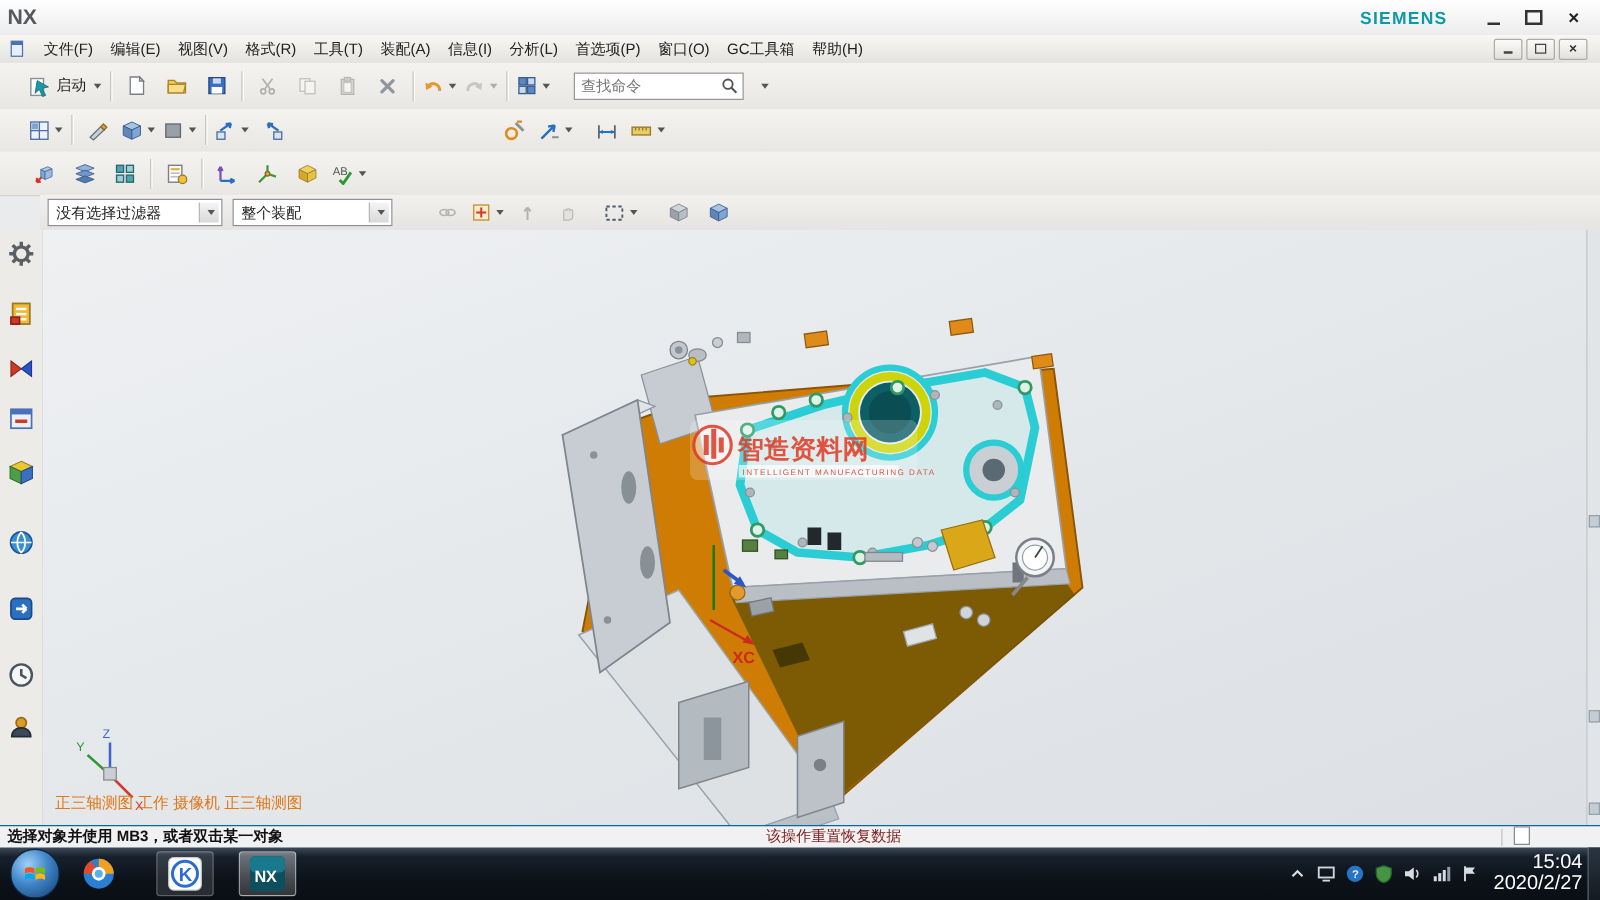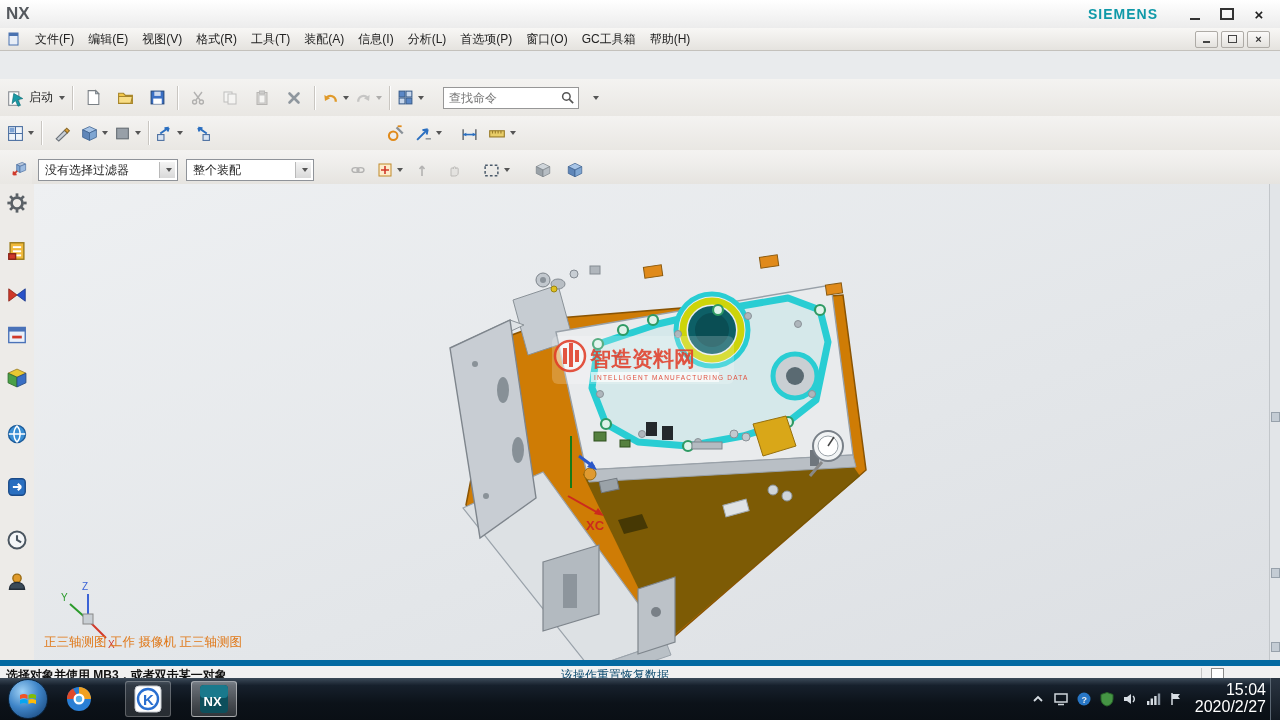--- a/index.html
+++ b/index.html
@@ -26,21 +26,21 @@
   .menuicon{width:16px;height:16px;margin:0 6px 0 2px;}
   .mitem{padding:2px 7px;cursor:pointer;white-space:nowrap;}
   .mdibtns{display:flex;gap:3px;margin-right:6px;}
   .mdib{width:21px;height:15px;background:linear-gradient(#fbfaf9,#e3e1dd);
     border:1px solid #aeaba6;border-radius:2px;display:flex;align-items:center;justify-content:center;}
   .g-min2{width:7px;border-bottom:2px solid #444;margin-top:6px;}
   .g-rest{width:7px;height:6px;border:1px solid #444;}
   .g-close2{font-size:11px;font-weight:bold;color:#333;line-height:1;}
   
   .tb{position:absolute;left:0;right:0;background:linear-gradient(#f4f3f1,#e9e7e3);
-    display:flex;align-items:center;padding:0 4px;border-bottom:1px solid #d5d2cd;margin-top:29px;}
+    display:flex;align-items:center;padding:0 20px;border-bottom:1px solid #d5d2cd;}
   .tb1{top:50px;height:37px;}
   .tb2{top:87px;height:34px;}
   .tb3{top:121px;height:35px;}
   .tbtn{height:26px;min-width:26px;display:flex;align-items:center;justify-content:center;
     gap:2px;padding:0 3px;border-radius:3px;cursor:pointer;}
   .tbtn.dis{opacity:.42;filter:grayscale(.9);cursor:default;}
   .vsep{width:1px;height:24px;background:#c9c6c1;box-shadow:1px 0 0 #ffffff;margin:0 4px;flex:none;}
   .car{width:0;height:0;border-left:3px solid transparent;border-right:3px solid transparent;
     border-top:4px solid #555;margin-left:2px;flex:none;}
   .ic{display:block;flex:none;}
@@ -62,23 +62,23 @@
   .rail{position:absolute;left:0;top:0;width:34px;height:100%;background:#edebe8;
     border-right:1px solid #b6b3ae;}
   .rico{position:absolute;left:6px;width:22px;height:22px;cursor:pointer;}
   .viewport{position:absolute;left:34px;top:0;right:0;bottom:0;
     background:linear-gradient(160deg,#eef0f2 0%,#e3e6e9 60%,#dcdfe3 100%);overflow:hidden;}
   .vscroll{position:absolute;right:0;top:0;width:10px;height:100%;
     background:#e2e5e8;border-left:1px solid #c2c6ca;}
   .vmark{position:absolute;left:1px;width:7px;height:8px;background:#c4ccd4;border:1px solid #97a1ab;}
   
   .statusbar{position:absolute;top:660px;left:0;right:0;height:18px;background:#f1f1f1;
-    border-top:6px solid #0369a1;display:flex;align-items:center;font-size:12px;}
+    border-top:1px solid #0369a1;display:flex;align-items:flex-start;font-size:12px;}
   .st-left{margin-left:6px;font-weight:bold;color:#111;}
-  .st-center{position:absolute;left:561px;color:#0c4a6e;}
+  .st-center{position:absolute;left:613px;color:#7f1d1d;}
   .st-right{position:absolute;right:56px;display:flex;align-items:center;gap:6px;}
   .st-div{position:absolute;right:78px;top:2px;bottom:2px;width:1px;background:#c4c4c4;}
   .pageicon{width:11px;height:13px;background:#fff;border:1px solid #8a8a8a;}
   
   .taskbar{position:absolute;top:678px;left:0;right:0;height:42px;
     background:linear-gradient(#3c4a59 0%,#16202c 18%,#0c1219 60%,#0a0f15 100%);
     display:flex;align-items:center;}
   .orb{width:38px;height:38px;margin:0 6px 0 8px;border-radius:50%;
     background:radial-gradient(circle at 35% 30%,#9fd1f5 0%,#3f85c8 45%,#123a6b 100%);
     border:1px solid #0a2540;display:flex;align-items:center;justify-content:center;cursor:pointer;}

